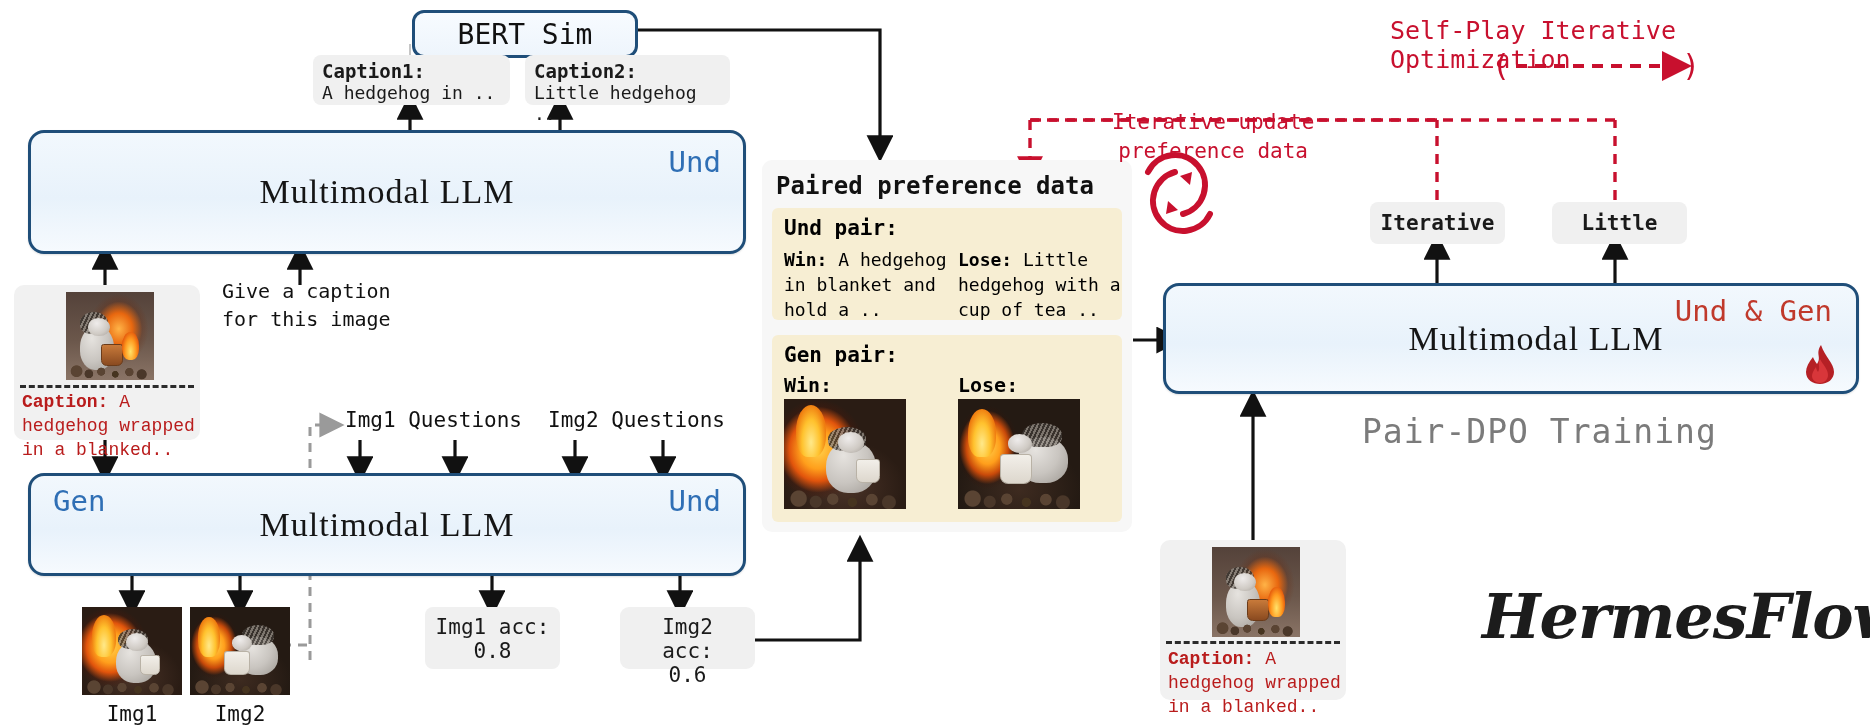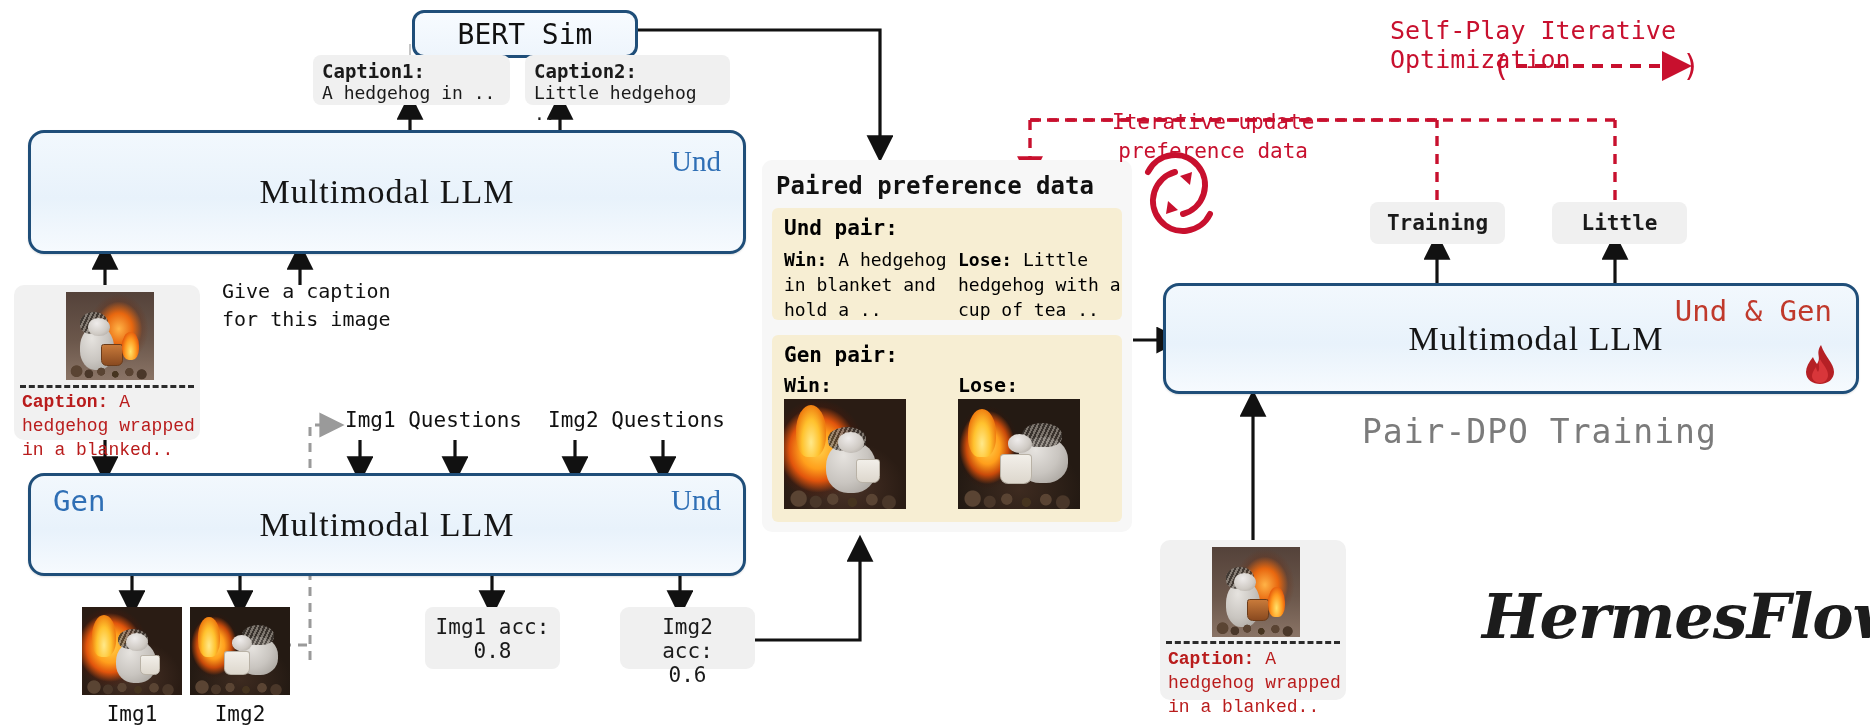--- a/index.html
+++ b/index.html
@@ -36,21 +36,21 @@
     font-size: 34px;
     letter-spacing: 1px;
     color: #151515;
     font-family: Liberation Serif, serif;
   }
   .llm-tag {
     position: absolute;
     font-size: 29px;
     font-family: "DejaVu Sans Mono", monospace;
   }
-  .tag-und   { color: #2f6fb5; font-family: Liberation Serif, serif; }
+  .tag-und   { color: #2f6fb5; }
   .tag-gen   { color: #2f6fb5; }
   .tag-undgen{ color: #c0392b; }
 
   
   .chip {
     position: absolute;
     background: #f0f0f0;
     border-radius: 8px;
     color: #1a1a1a;
     font-family: "DejaVu Sans Mono", monospace;
@@ -416,21 +416,21 @@
   <div class="red-text" style="left:1390px; top:16px; font-size:25px;">Self-Play Iterative Optimization</div>
   <div class="red-text" style="left:1492px; top:48px; font-size:30px;">(</div>
   <div class="red-text" style="left:1682px; top:48px; font-size:30px;">)</div>
 
   <div class="red-text" style="left:1112px; top:108px; font-size:21px; line-height:1.38; text-align:center;">
     <div>Iterative update</div>
     <div>preference data</div>
   </div>
 
   <div class="chip" style="left:1370px; top:202px; width:135px; height:42px; display:flex; align-items:center; justify-content:center; font-size:21px; font-weight:bold;">
-    <span>Training</span>
+    <span>Iterative</span>
   </div>
   <div class="chip" style="left:1552px; top:202px; width:135px; height:42px; display:flex; align-items:center; justify-content:center; font-size:21px; font-weight:bold;">
     <span>Little</span>
   </div>
 
   <div class="llm-box" style="left:1163px; top:283px; width:690px; height:105px;">
     <div class="llm-title" style="padding-left:50px;">Multimodal LLM</div>
     <div class="llm-tag tag-undgen" style="right:24px; top:8px;">Und &amp; Gen</div>
 
     <svg style="position:absolute; right:16px; bottom:6px;" width="40" height="42" viewBox="0 0 40 42">

